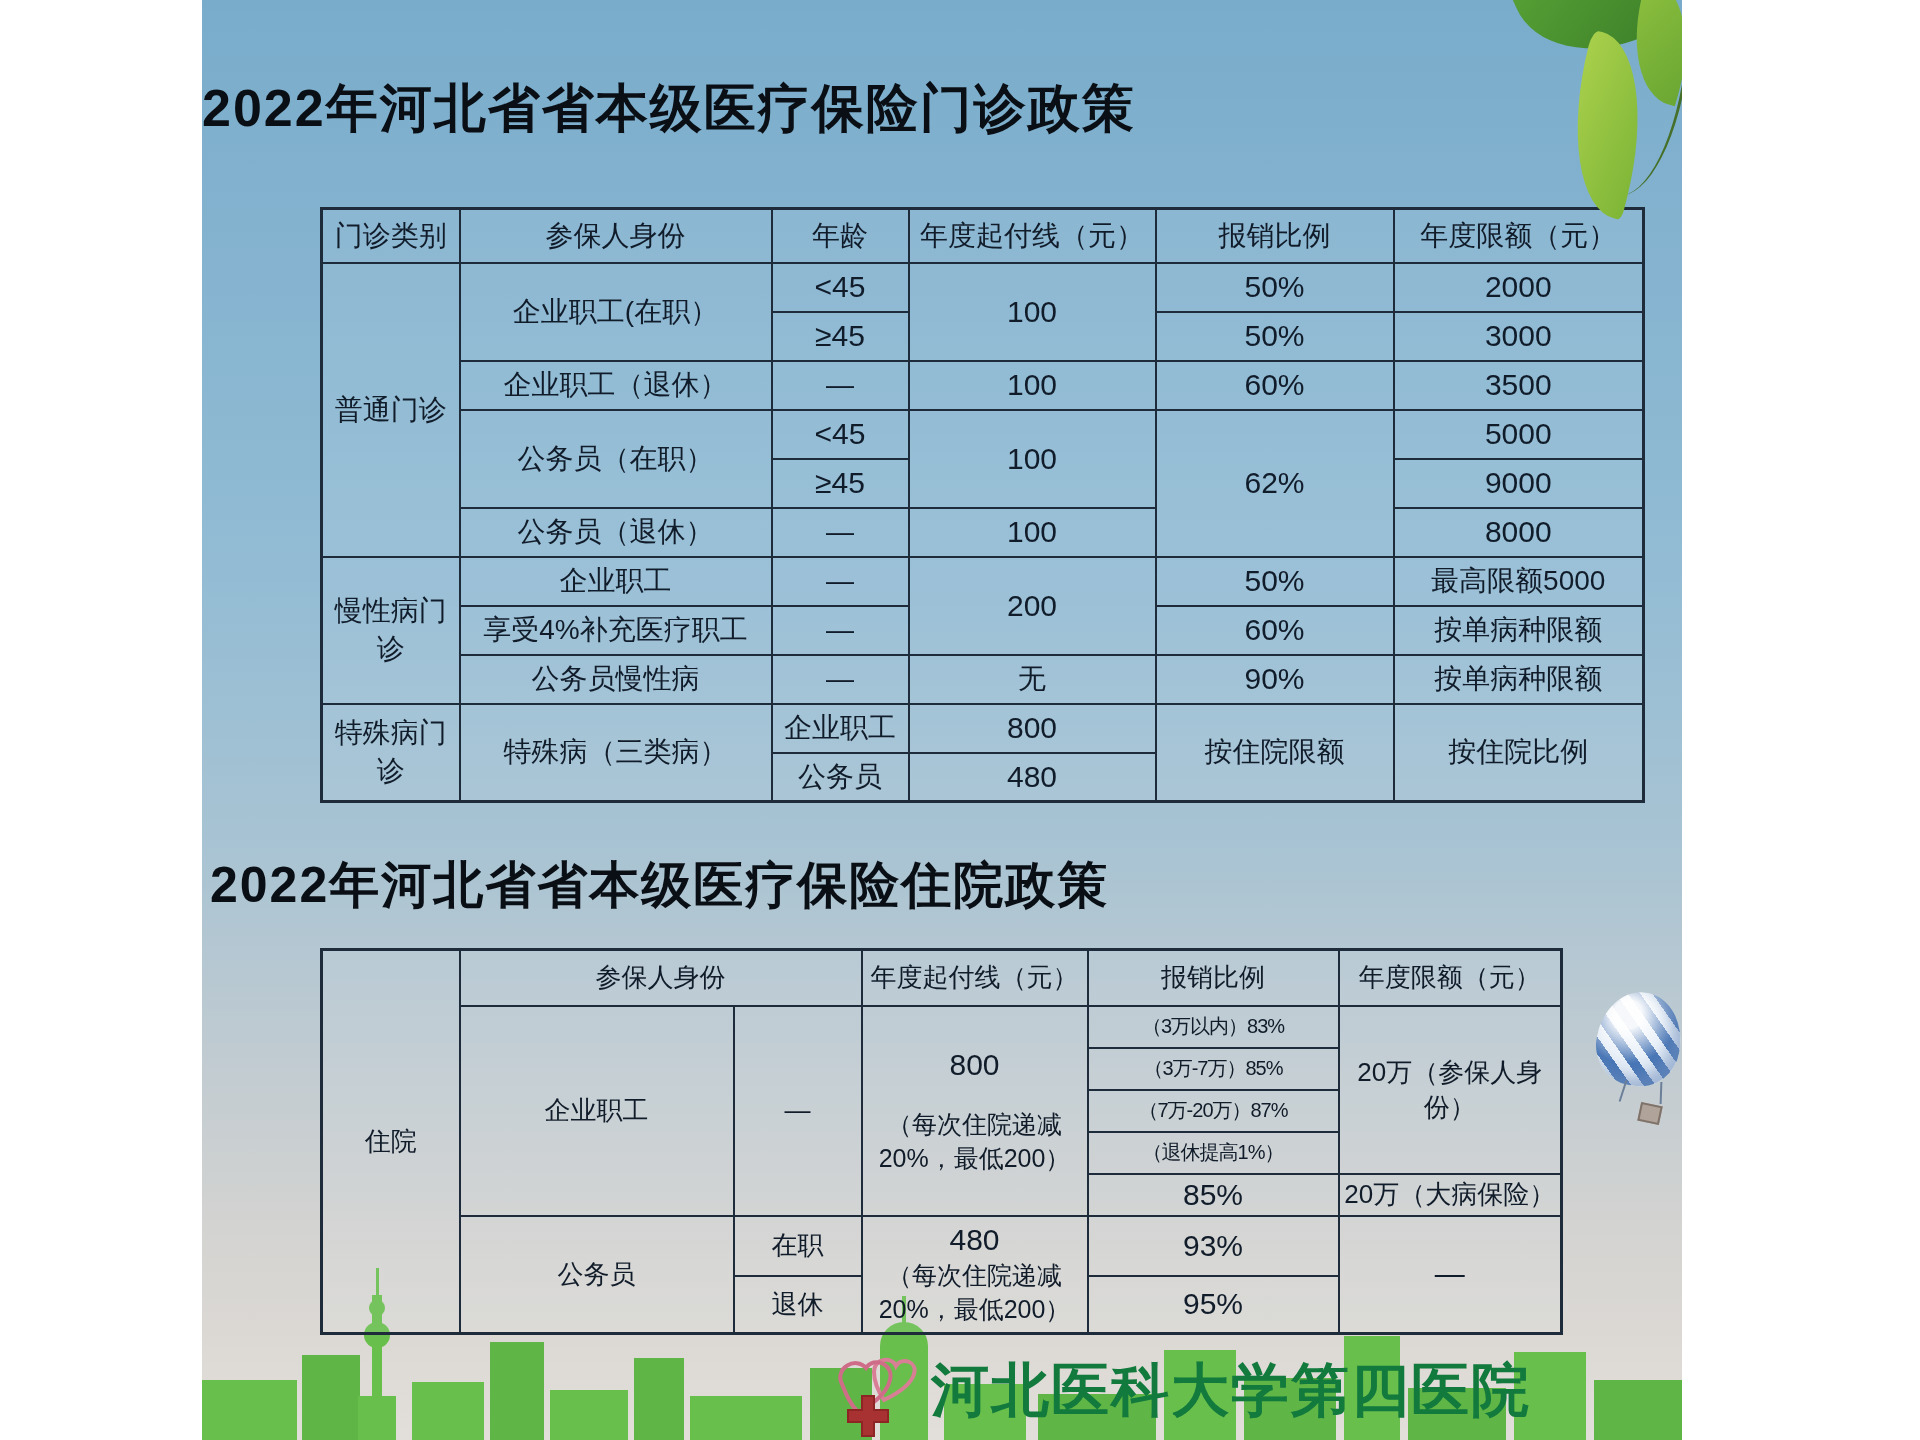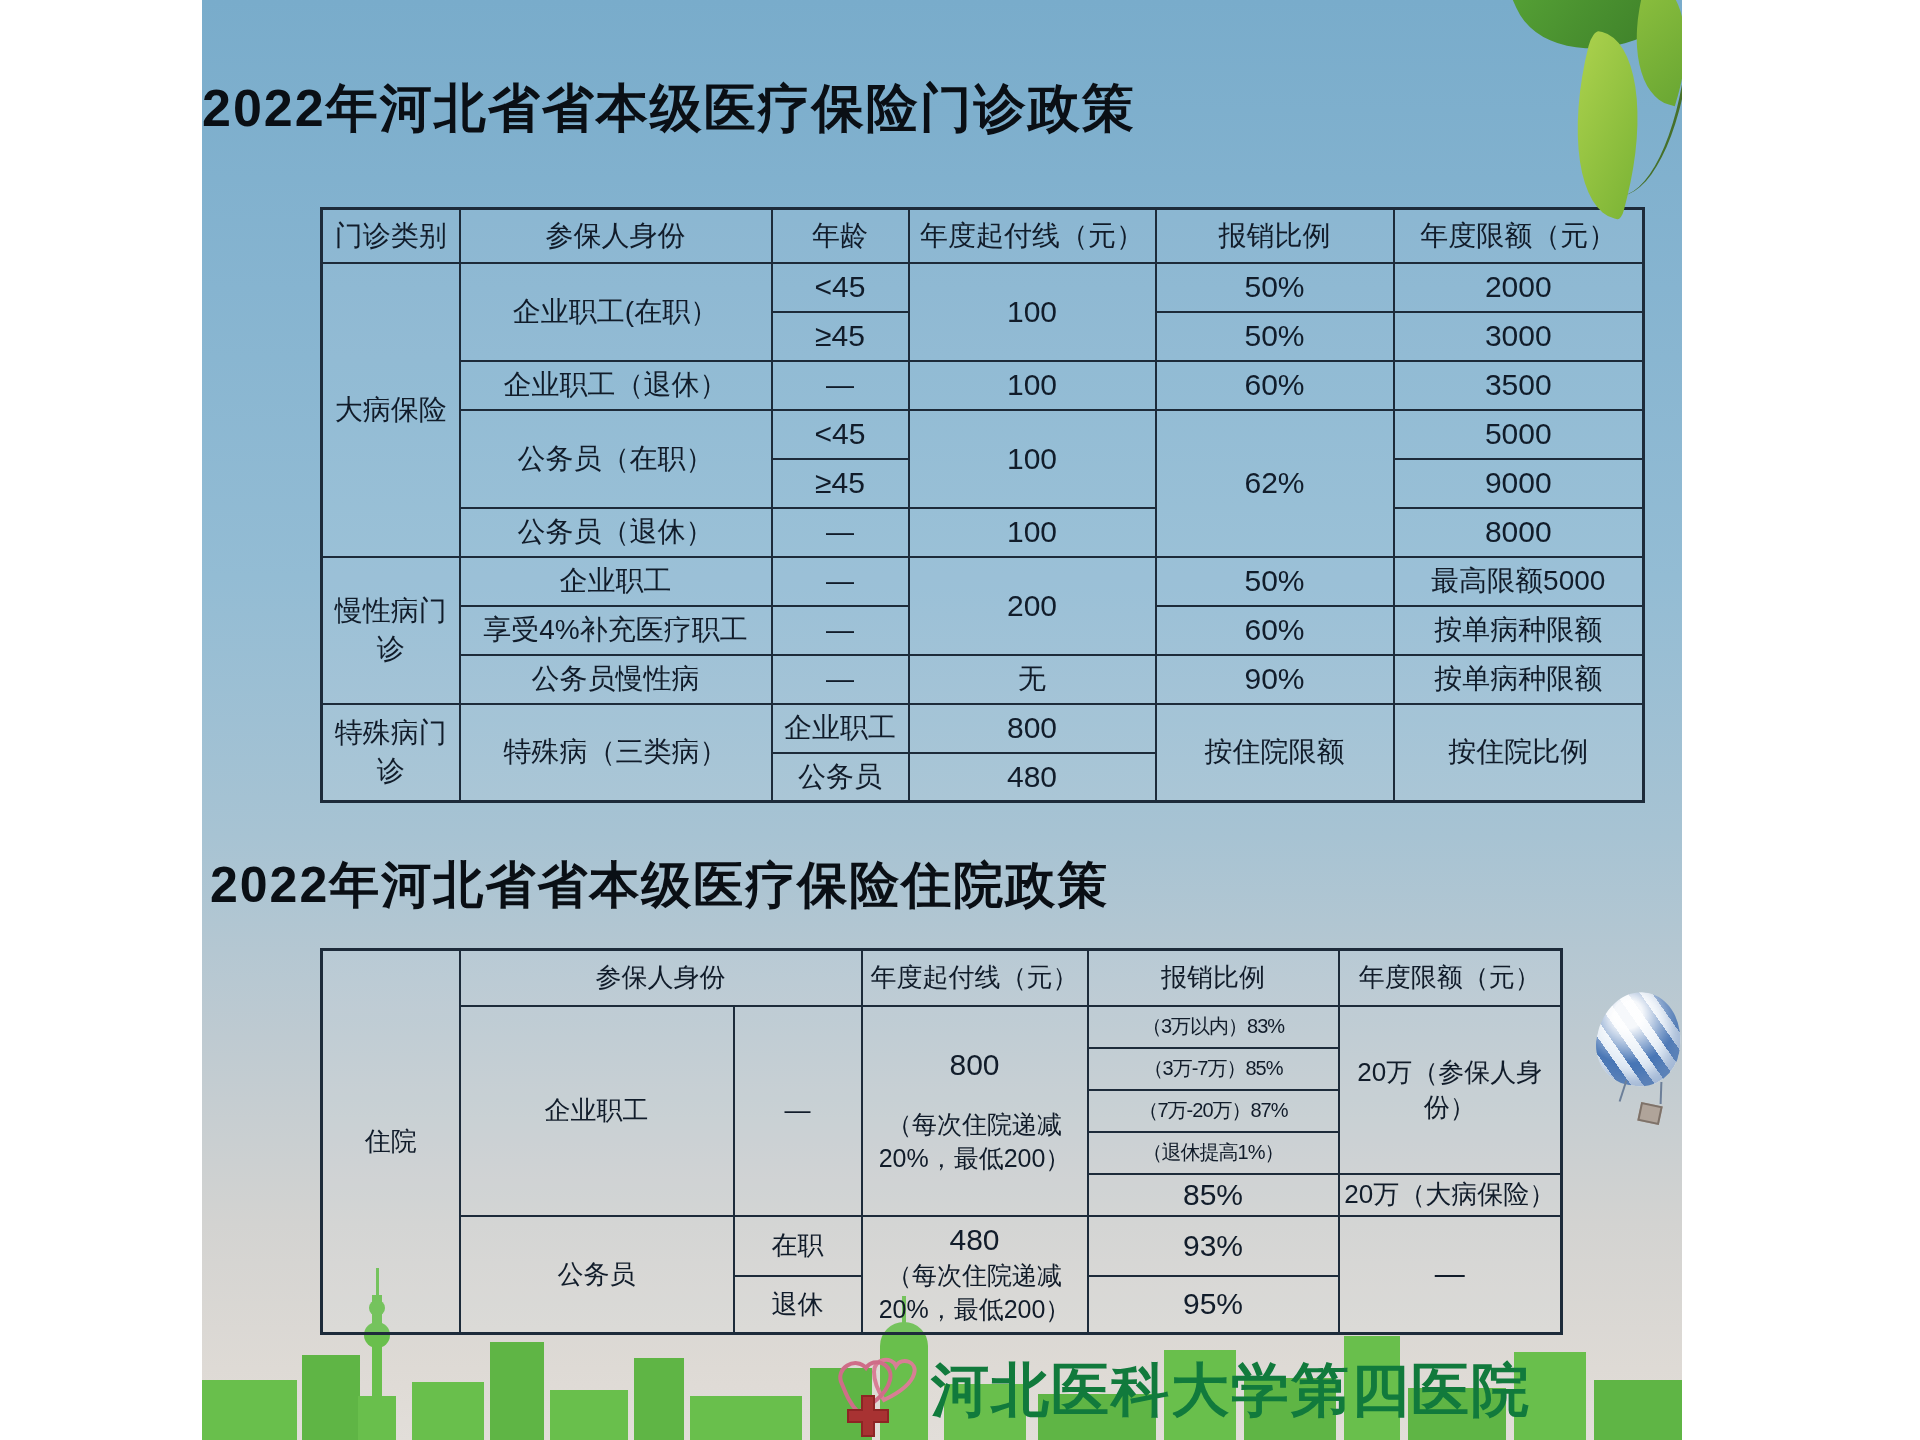--- a/index.html
+++ b/index.html
@@ -119,21 +119,21 @@
     <tbody>
         <tr class="hd">
       <td>门诊类别</td>
       <td>参保人身份</td>
       <td>年龄</td>
       <td>年度起付线（元）</td>
       <td>报销比例</td>
       <td>年度限额（元）</td>
     </tr>
     <tr>
-      <td rowspan="6">大病保险</td>
+      <td rowspan="6">普通门诊</td>
       <td rowspan="2">企业职工(在职）</td>
       <td class="num">&lt;45</td>
       <td rowspan="2" class="num">100</td>
       <td class="num">50%</td>
       <td class="num">2000</td>
     </tr>
     <tr>
       <td class="num">≥45</td>
       <td class="num">50%</td>
       <td class="num">3000</td>

